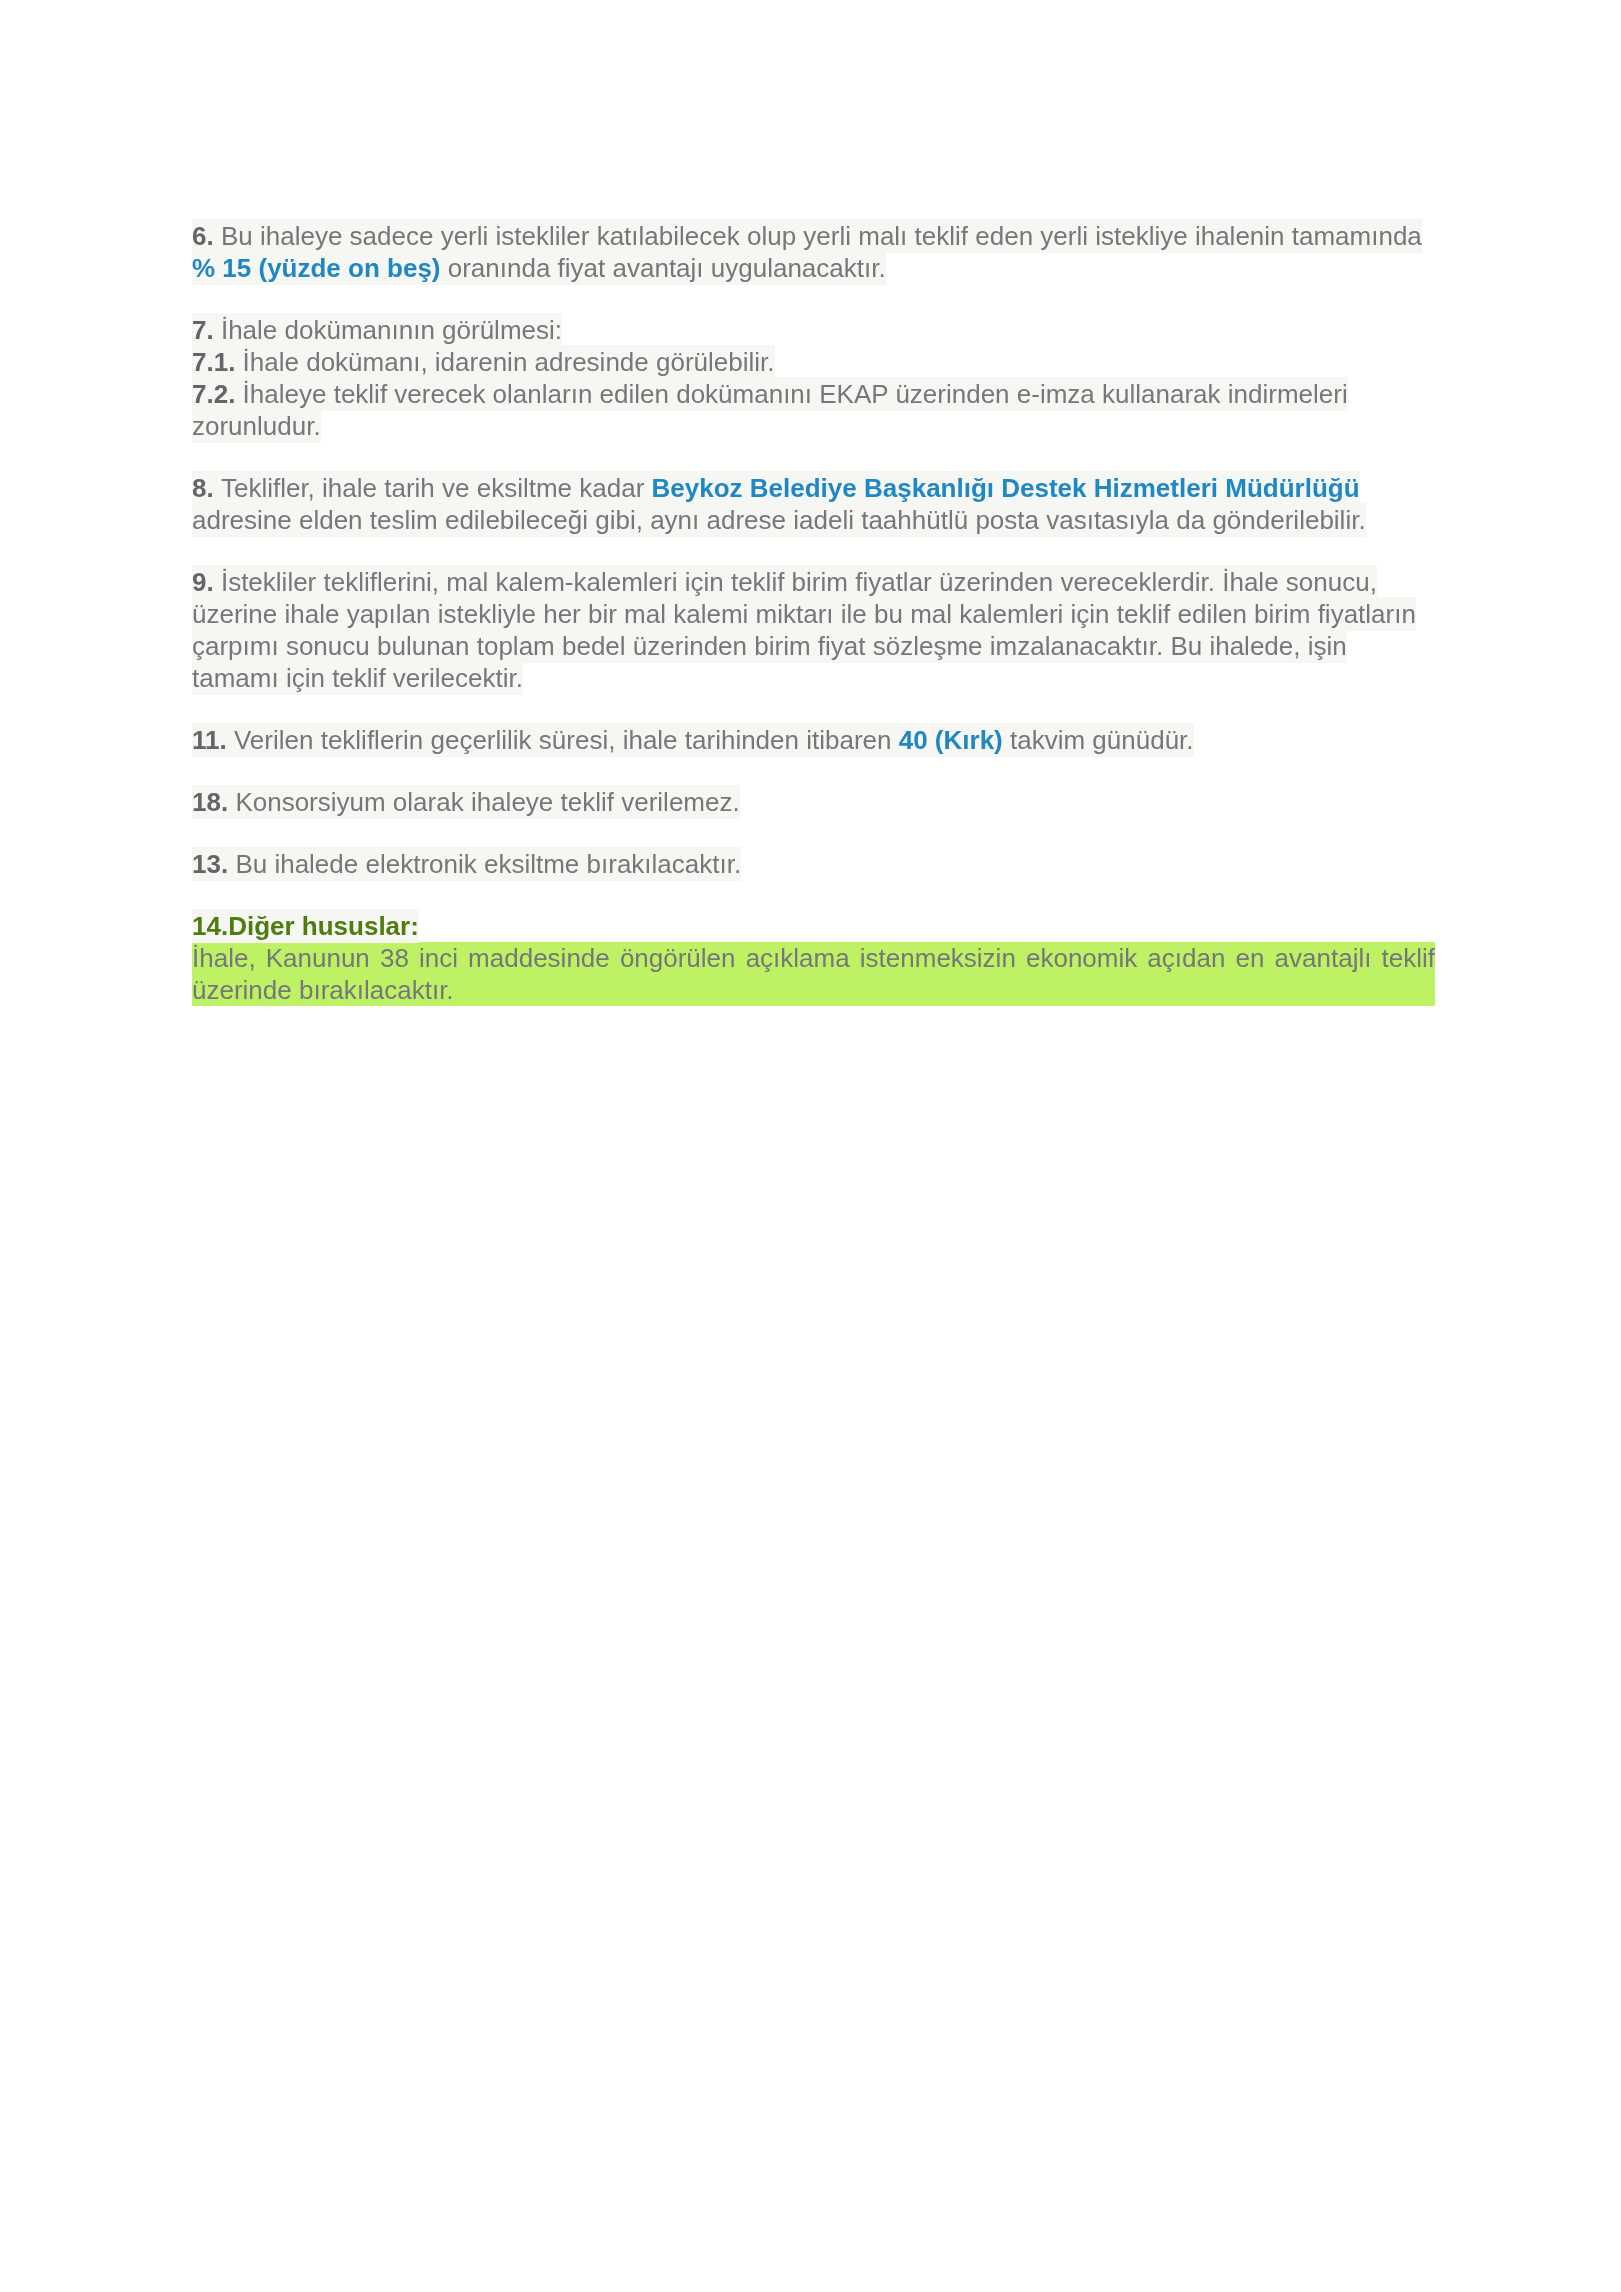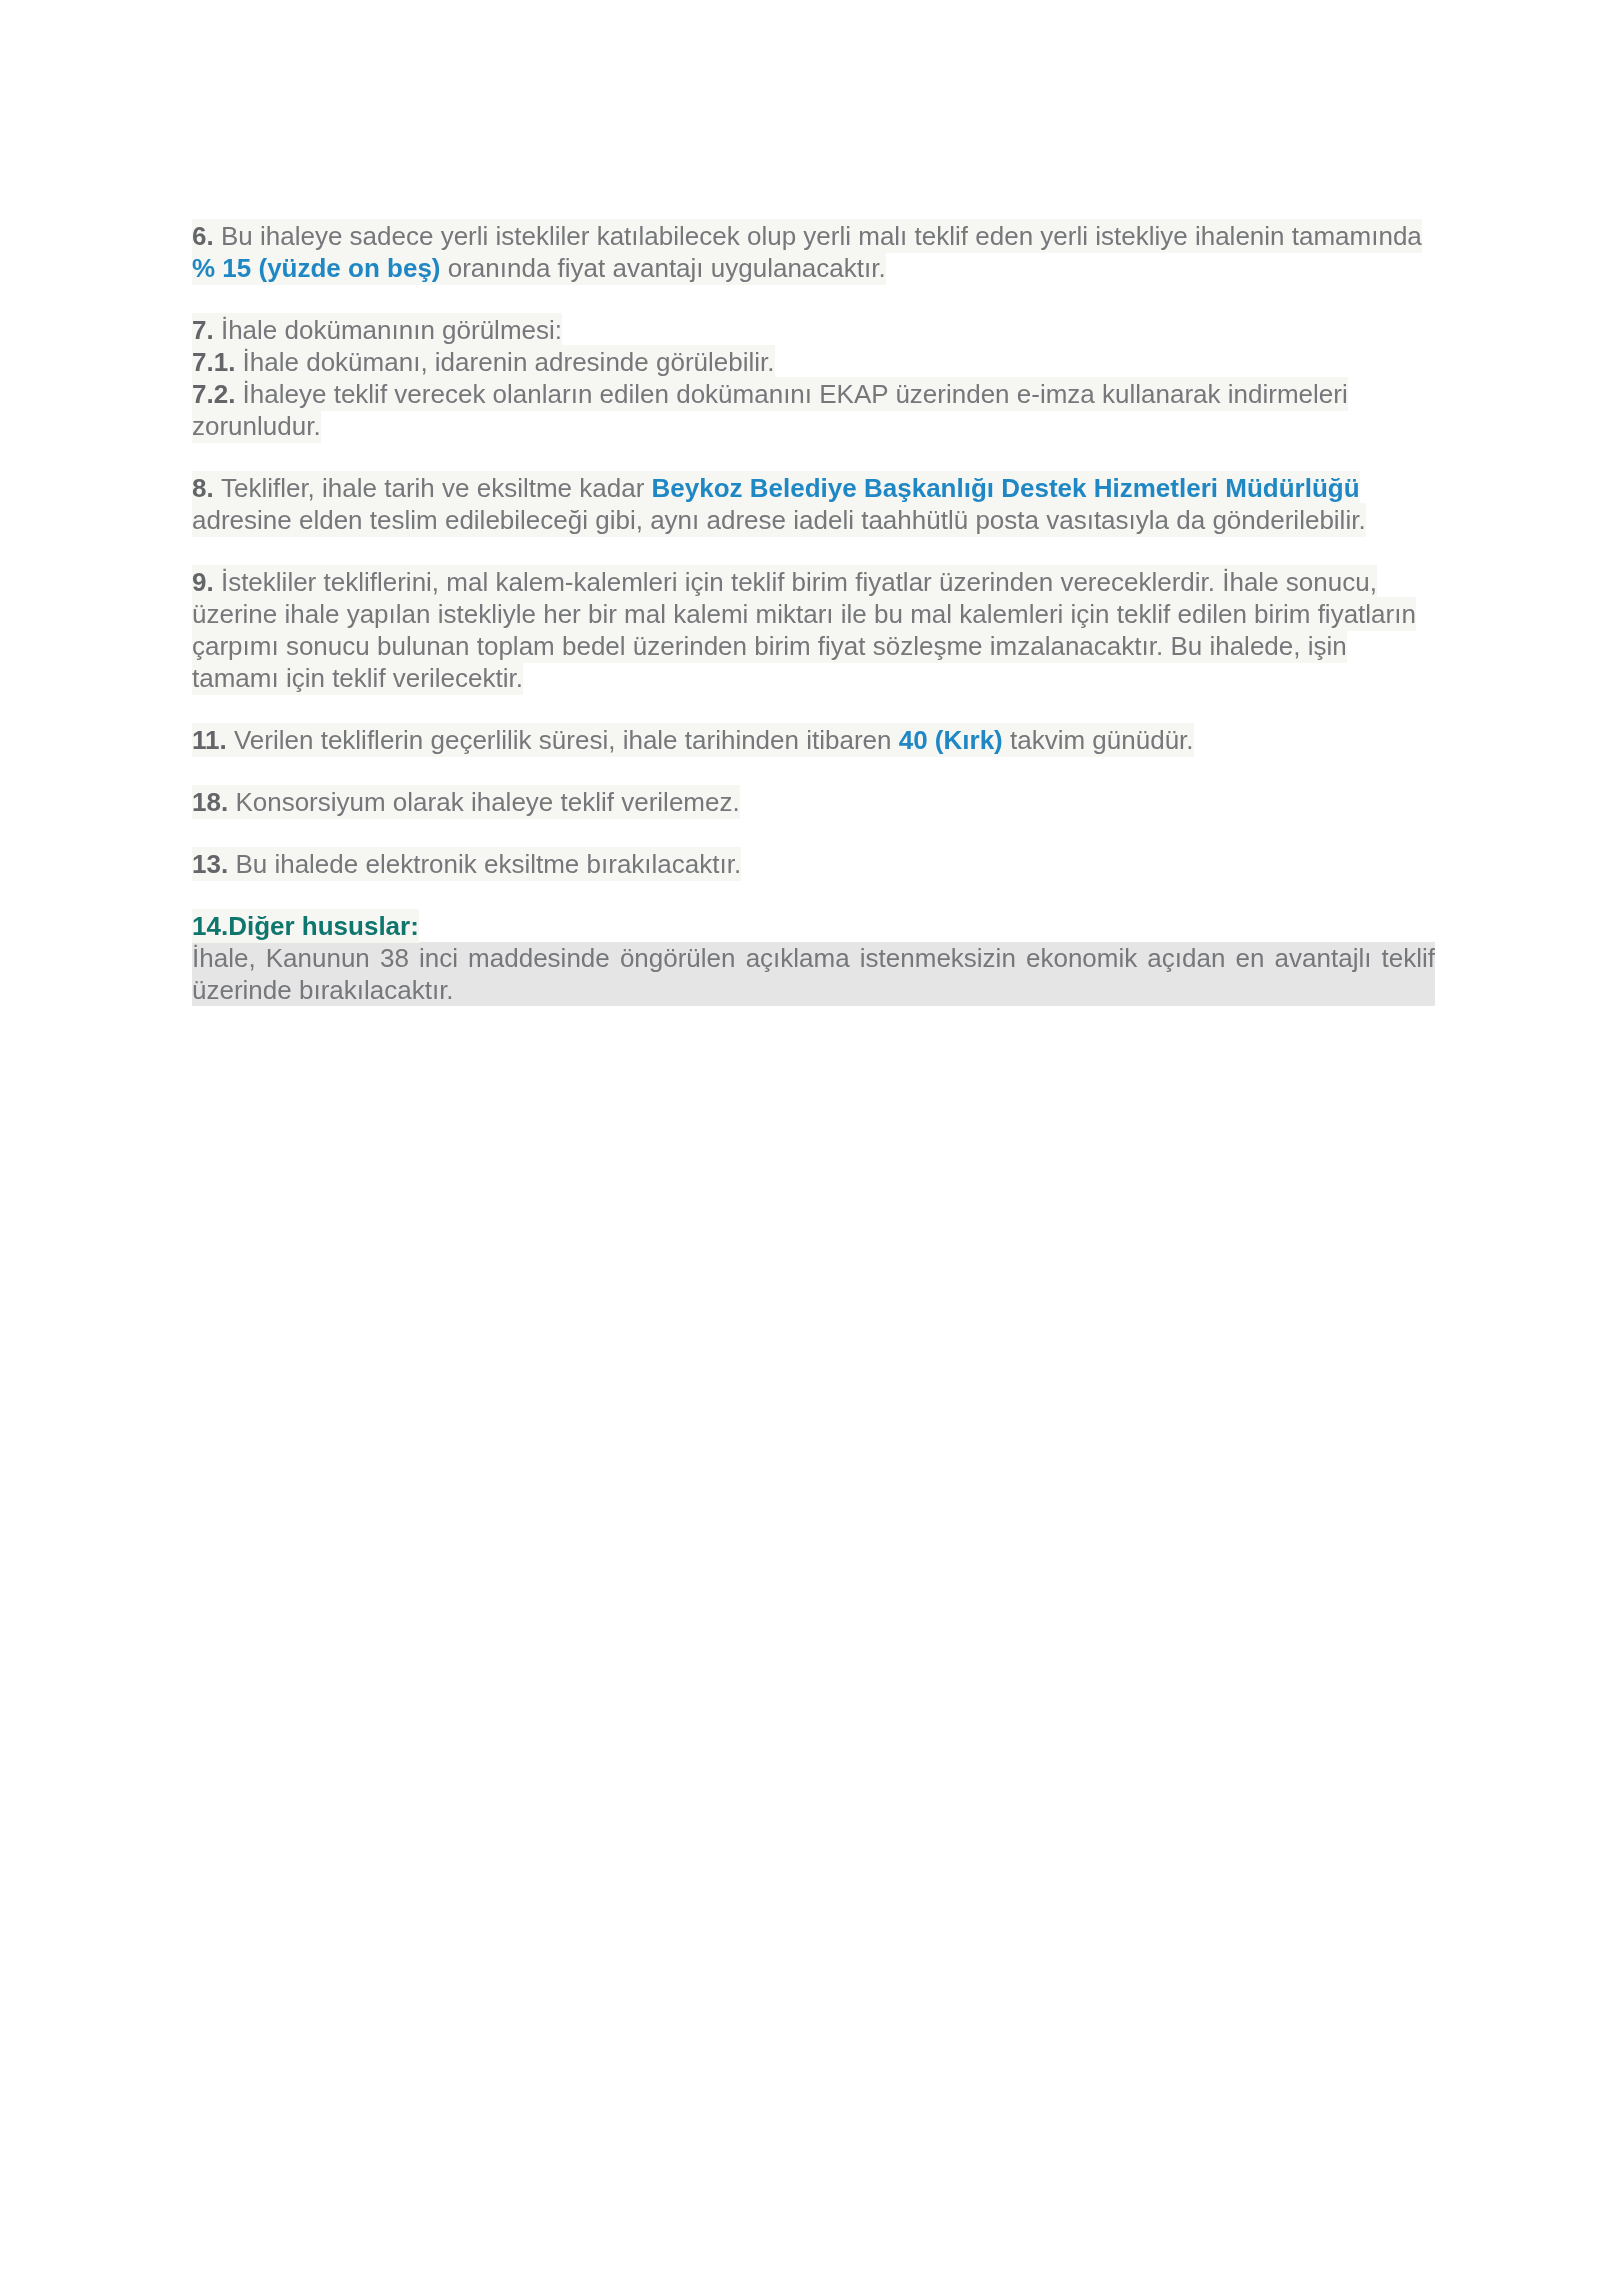--- a/index.html
+++ b/index.html
@@ -39,25 +39,25 @@
   .num {
     font-weight: bold;
     color: #646568;
   }
   .accent {
     font-weight: bold;
     color: #1f88c4;
   }
   .heading-bold {
     font-weight: bold;
-    color: #0f766e;
+    color: #4d7c0f;
   }
   .justify {
     text-align: justify;
-    background-color: #e5e5e5;
+    background-color: #bef264;
   }
 </style>
 </head>
 <body>
 
 <div class="doc">
 
   <p class="para"><span class="hl"><b class="num">6. </b><span>Bu ihaleye sadece yerli istekliler katılabilecek olup yerli malı teklif eden yerli istekliye ihalenin tamamında </span><b class="accent">% 15 (yüzde on beş)</b><span> oranında fiyat avantajı uygulanacaktır.</span></span></p>
 
   <p class="para"><span class="hl"><b class="num">7. </b><span>İhale dokümanının görülmesi:</span><br><b class="num">7.1. </b><span>İhale dokümanı, idarenin adresinde görülebilir.</span><br><b class="num">7.2. </b><span>İhaleye teklif verecek olanların edilen dokümanını EKAP üzerinden e-imza kullanarak indirmeleri zorunludur.</span></span></p>

